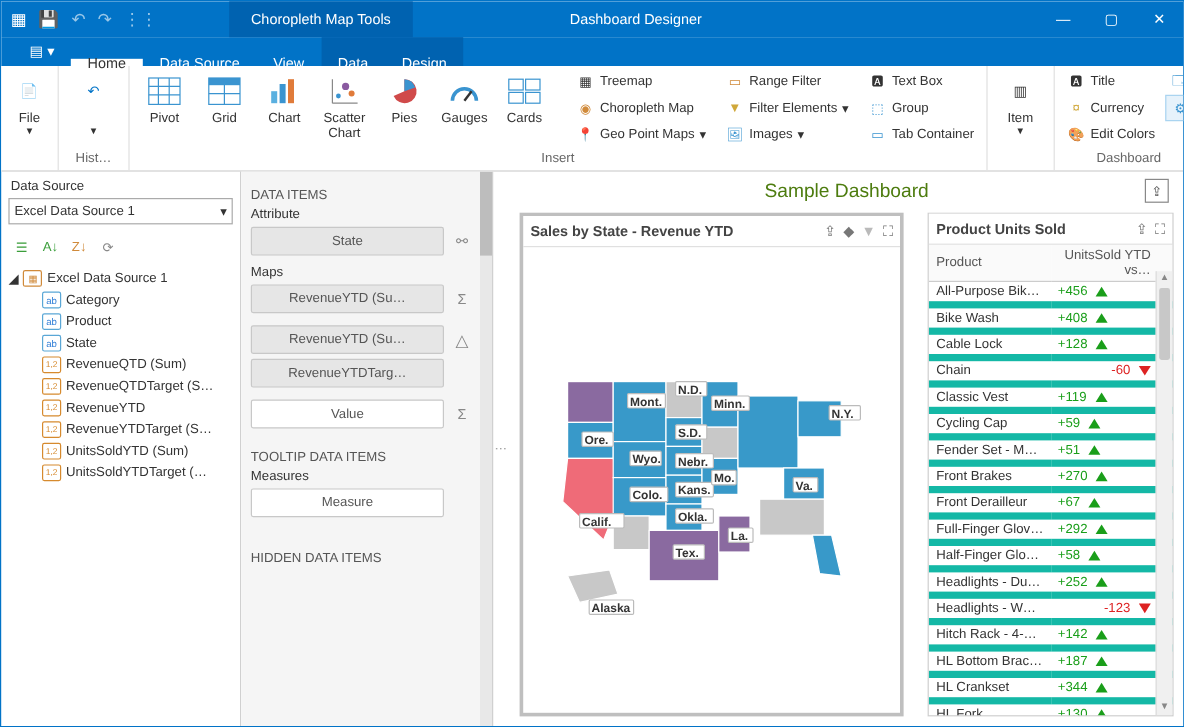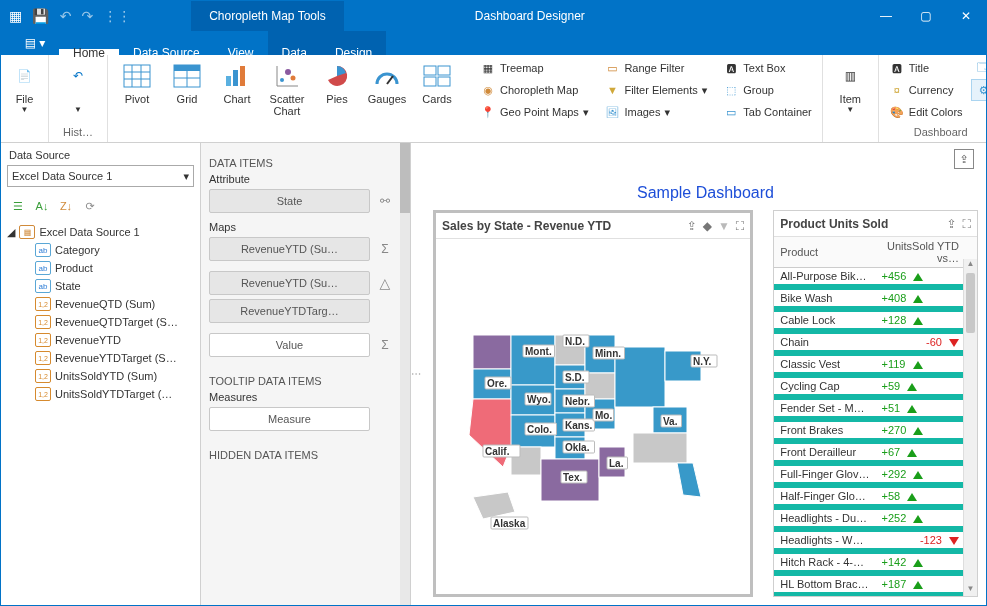--- a/index.html
+++ b/index.html
@@ -43,21 +43,21 @@
 .mid-pane h4 { font-size: 11px; font-weight: normal; color: #555; margin: 6px 0 4px; }
 .field-row { display: flex; align-items: center; gap: 4px; margin-bottom: 4px; }
 .field-btn { flex: 1; height: 24px; border: 1px solid #c8c8c8; background: #fff; display: flex; align-items: center; justify-content: center; font-size: 11px; border-radius: 2px; color: #555; }
 .field-btn.filled { background: #e6e6e6; }
 .side-btn { width: 22px; height: 24px; display: flex; align-items: center; justify-content: center; color: #888; font-size: 12px; }
 .vscroll-stub { position: absolute; right: 0; top: 0; bottom: 0; width: 10px; background: #e8e8e8; }
 .vscroll-thumb { position: absolute; right: 0; top: 0; width: 10px; height: 70px; background: #bdbdbd; }
 .grip { position: absolute; left: 0; top: 50%; transform: translateY(-50%); font-size: 10px; color: #888; writing-mode: vertical-rl; }
 .dash-area { flex: 1; display: flex; flex-direction: column; position: relative; padding-left: 14px; }
 .dash-title-row { display: flex; align-items: center; justify-content: center; padding: 8px; position: relative; }
-.dash-title { font-size: 16px; color: #1d4ed8; margin-top: 33px; }
+.dash-title { font-size: 16px; color: #4d7c0f; }
 .export-btn { position: absolute; right: 12px; top: 6px; width: 20px; height: 20px; border: 1px solid #888; display: flex; align-items: center; justify-content: center; font-size: 11px; color: #555; }
 .dash-body { flex: 1; display: flex; gap: 20px; padding: 0 8px 8px; overflow: hidden; }
 .card { border: 1px solid #cfcfcf; display: flex; flex-direction: column; background: #fff; }
 .card.selected { border: 3px solid #bfbfbf; }
 .card-header { height: 26px; border-bottom: 1px solid #e0e0e0; display: flex; align-items: center; padding: 0 6px; gap: 4px; font-size: 12px; font-weight: bold; color: #444; }
 .card-header .tools { margin-left: auto; display: flex; gap: 6px; color: #777; font-weight: normal; }
 .map-card { flex: 1.55; }
 .map-body { flex: 1; display: flex; align-items: center; justify-content: center; padding: 8px; }
 .grid-card { flex: 1; }
 .grid-body { flex: 1; overflow: hidden; position: relative; }
@@ -234,20 +234,21 @@
               <span class="sico" style="color:#3a94d0">⬚</span>
               <span>Group</span>
             </div>
           <div class="smallrow">
               <span class="sico" style="color:#3a94d0">▭</span>
               <span>Tab Container</span>
             </div>
         </div>
       </div>
     </div>
+    <div class="label">Insert</div>
   </div>
   <div class="rgroup" style="width:56px">
     <div class="body">
         <div class="bigbtn">
           <div class="ico">▥</div>
           <div class="cap">Item</div>
           <div style="font-size:8px">▼</div>
         </div>
       </div>
     <div class="label"></div>
@@ -375,21 +376,21 @@
     <div class="field-row">
         <div class="field-btn">Value</div>
         <div class="side-btn">Σ</div>
       </div>
     <h4 style="margin-top:18px">TOOLTIP DATA ITEMS</h4>
     <div style="font-size:11px;margin:4px 0">Measures</div>
     <div class="field-row">
         <div class="field-btn">Measure</div>
         <div class="side-btn"></div>
       </div>
-    <h4 style="margin-top:18px">HIDDEN DATA ITEMS</h4>
+    <h4 style="margin-top:28px">HIDDEN DATA ITEMS</h4>
   </div>
 
   <div class="dash-area">
     <span class="grip">⋮</span>
     <div class="dash-title-row">
       <div class="dash-title">Sample Dashboard</div>
       <div class="export-btn">⇪</div>
     </div>
     <div class="dash-body">
 

